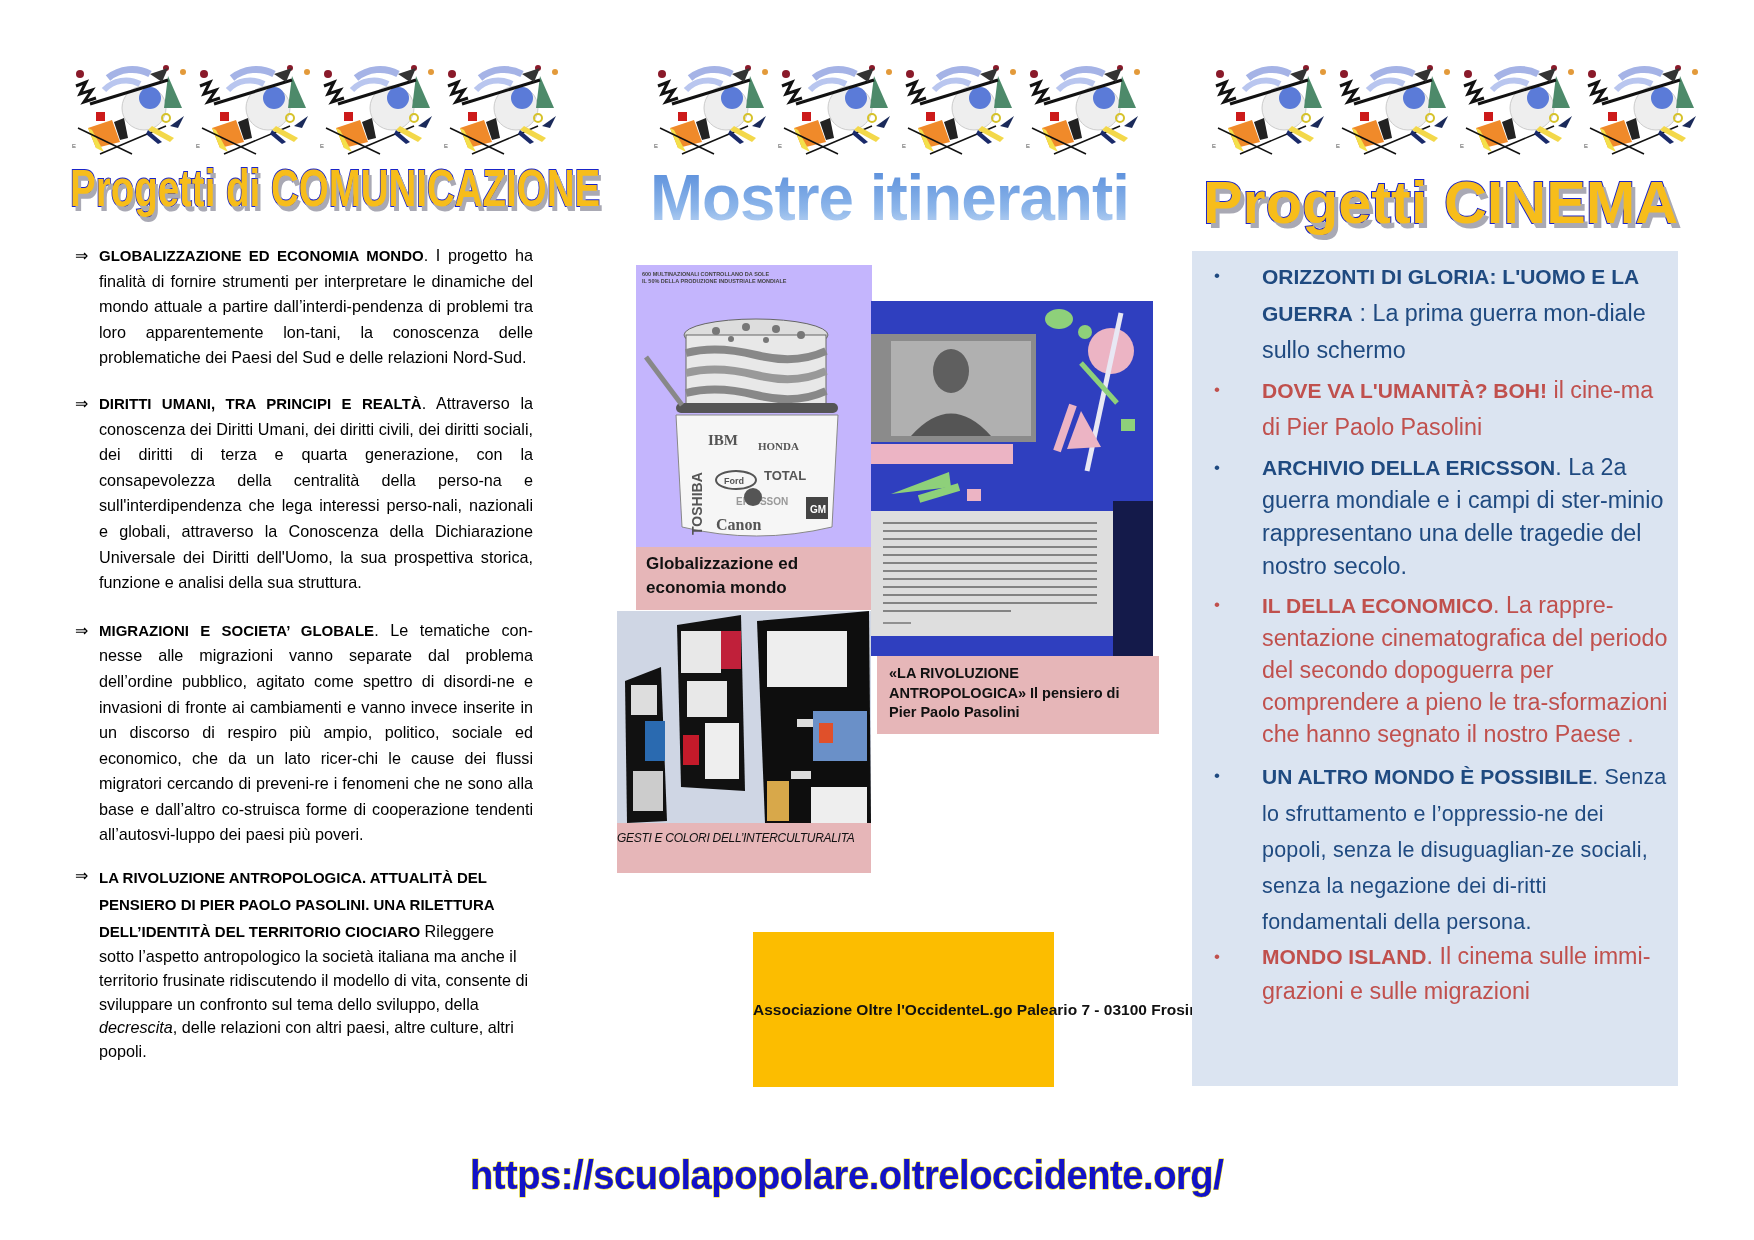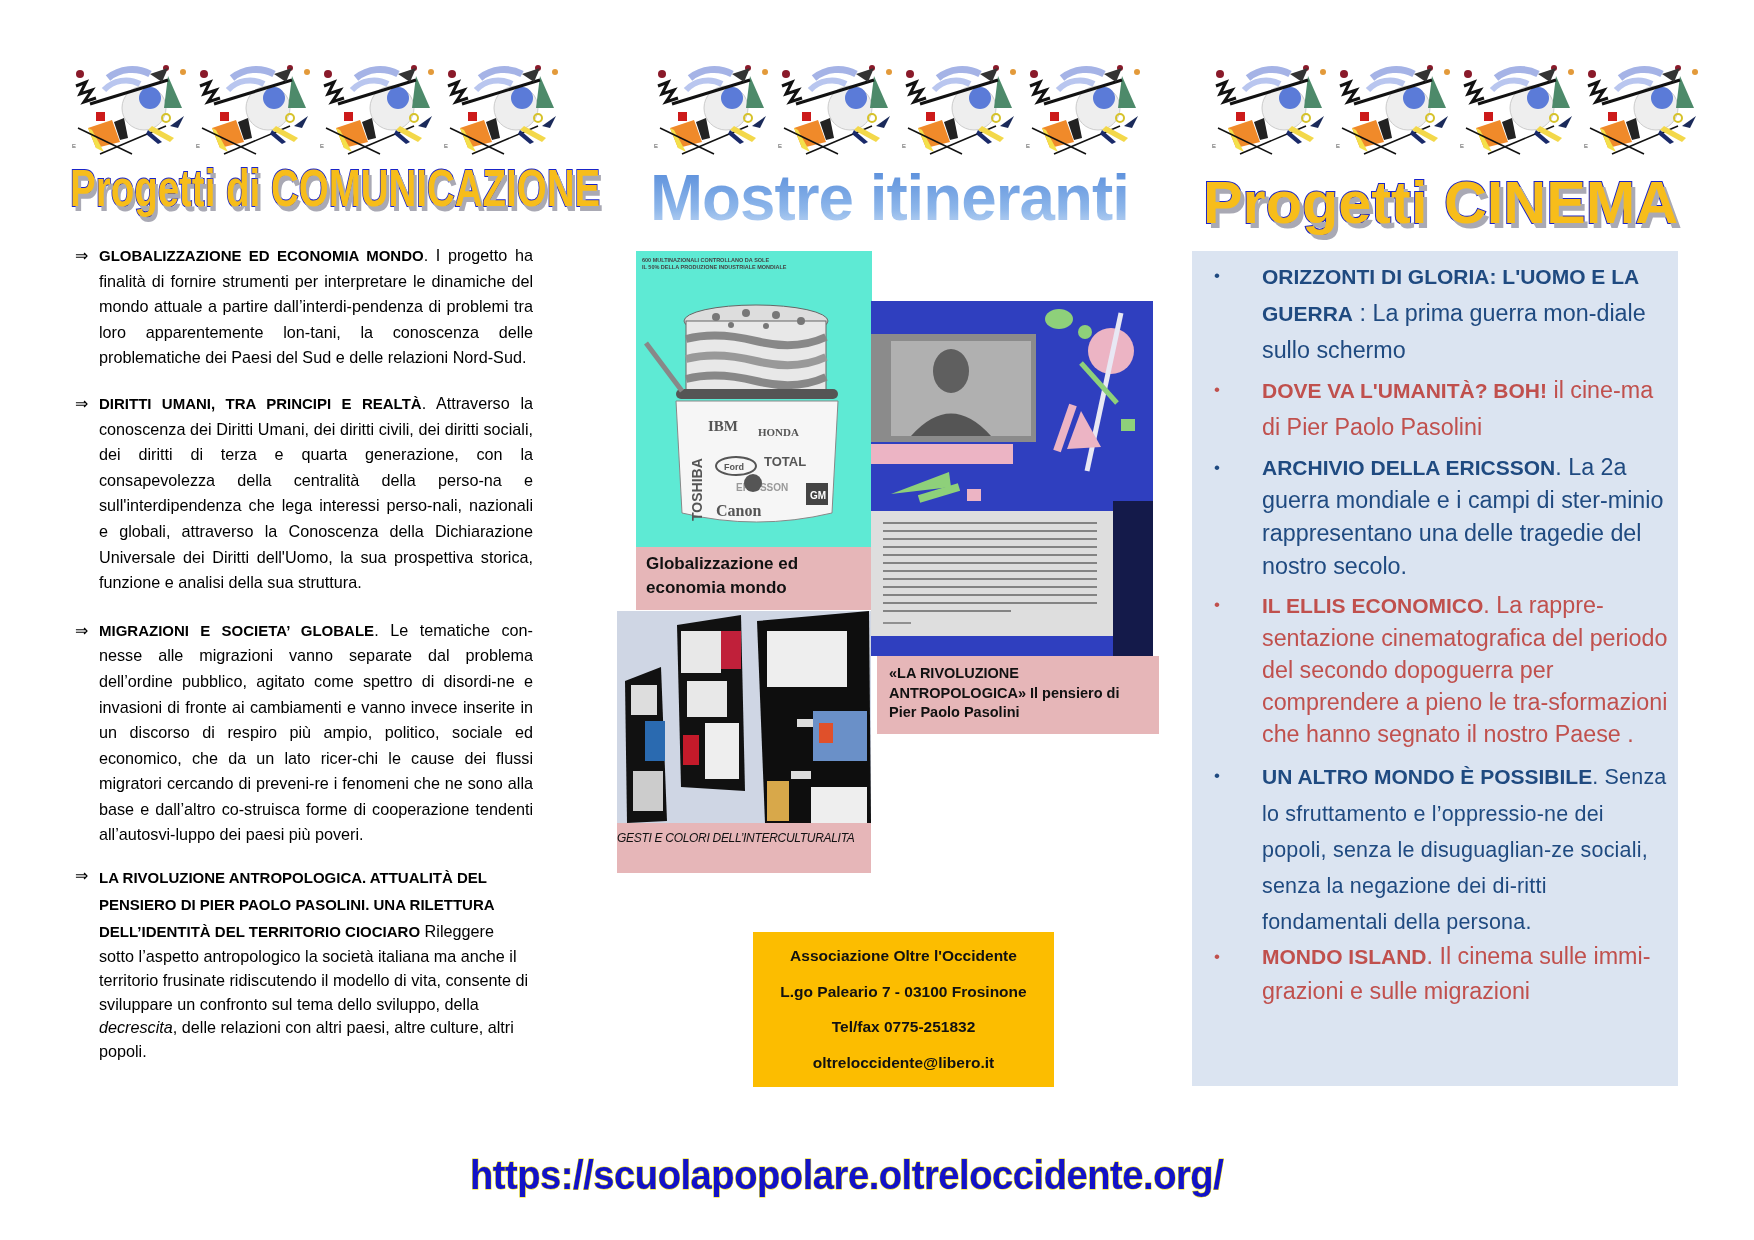--- a/index.html
+++ b/index.html
@@ -32,30 +32,30 @@
   .proj { position: relative; padding-left: 24px; font-size: 16.2px; line-height: 25.6px; text-align: justify; margin-bottom: 16px; }
   .proj .arrow { position: absolute; left: 0; top: 0; font-size: 16px; }
   .proj .head { font-weight: 700; font-size: 15px; }
   .proj.last { text-align: left; margin-top: 2px; line-height: 23.8px; }
   .proj.last .head { line-height: 27px; }
   .proj em { font-style: italic; }
 
   
   .img-box { position: absolute; overflow: hidden; }
   .caption { position: absolute; background: #e6b6b8; color: #111; font-weight: 700; }
-  #img-cake { left: 636px; top: 251px; width: 236px; height: 300px; background: #5eead4; }
+  #img-cake { left: 636px; top: 265px; width: 236px; height: 300px; background: #c4b5fd; }
   #cap-cake { left: 636px; top: 547px; width: 237px; height: 63px; font-size: 17px; line-height: 24px; padding: 5px 10px; }
   #img-blue { left: 871px; top: 301px; width: 282px; height: 355px; background: #2e3fc0; }
   #cap-blue { left: 877px; top: 656px; width: 282px; height: 78px; font-size: 14.5px; line-height: 19.5px; padding: 8px 12px; }
   #img-exhibit { left: 617px; top: 611px; width: 254px; height: 212px; background: #d6dbe6; }
   #cap-exhibit { left: 617px; top: 823px; width: 254px; height: 50px; font-size: 12px; line-height: 15px; padding: 8px 0; font-style: italic; font-weight: 400; letter-spacing: -0.3px; }
 
   
   #contact-box { position: absolute; left: 753px; top: 932px; width: 301px; height: 155px; background: #fcbd00;
-    display: flex; flex-direction: column; justify-content: space-around; align-items: center; padding: 6px 0; }
+    display: flex; flex-direction: row; justify-content: space-around; align-items: center; padding: 6px 0; }
   #contact-box div { font-weight: 700; font-size: 15.5px; color: #111; white-space: nowrap; }
 
   
   #cinema-panel { position: absolute; left: 1192px; top: 251px; width: 486px; height: 835px; background: #dbe4f1; padding: 7px 8px 0 10px; }
   .cin-item { position: relative; padding-left: 60px; font-size: 23.3px; line-height: 36px; margin-bottom: 0px; }
   .cin-item .bullet { position: absolute; left: 0px; top: 0; width: 30px; text-align: center; font-size: 17px; }
   .cin-item .head { font-weight: 700; font-size: 21px; margin-top: 33px; }
   .cin-item.blue { color: #1f4a80; }
   .cin-item.red { color: #c0504d; }
   .cin-item .calibri { font-size: 21.5px; line-height: 34px; letter-spacing: 0.2px; }
@@ -540,21 +540,21 @@
   <div class="cin-item red" style="margin-top:4px;">
     <span class="bullet">•</span>
     <span class="head">DOVE VA L'UMANITÀ? BOH!</span><span>  il cine-ma di Pier Paolo Pasolini</span>
   </div>
   <div class="cin-item blue" style="margin-top:6px; line-height:33px;">
     <span class="bullet">•</span>
     <span class="head">ARCHIVIO DELLA ERICSSON</span><span>. La 2a guerra mondiale e i campi di ster-minio rappresentano una delle tragedie del nostro secolo.</span>
   </div>
   <div class="cin-item red" style="margin-top:6px; line-height:32px;">
     <span class="bullet">•</span>
-    <span class="head">IL ELLIS ECONOMICO</span><span>.  La rappre-sentazione cinematografica  del periodo del secondo dopoguerra per comprendere a pieno le tra-sformazioni che hanno segnato il nostro Paese .</span>
+    <span class="head">IL DELLA ECONOMICO</span><span>.  La rappre-sentazione cinematografica  del periodo del secondo dopoguerra per comprendere a pieno le tra-sformazioni che hanno segnato il nostro Paese .</span>
   </div>
   <div class="cin-item blue" style="margin-top:8px;">
     <span class="bullet">•</span>
     <span class="head">UN ALTRO MONDO È POSSIBILE</span><span class="calibri">. Senza lo sfruttamento e l’oppressio-ne dei popoli, senza le disuguaglian-ze sociali, senza la negazione dei di-ritti fondamentali della persona.</span>
   </div>
   <div class="cin-item red" style="line-height:35px;">
     <span class="bullet">•</span>
     <span class="head">MONDO ISLAND</span><span>. Il cinema sulle immi-grazioni e sulle migrazioni</span>
   </div>
 </div>

